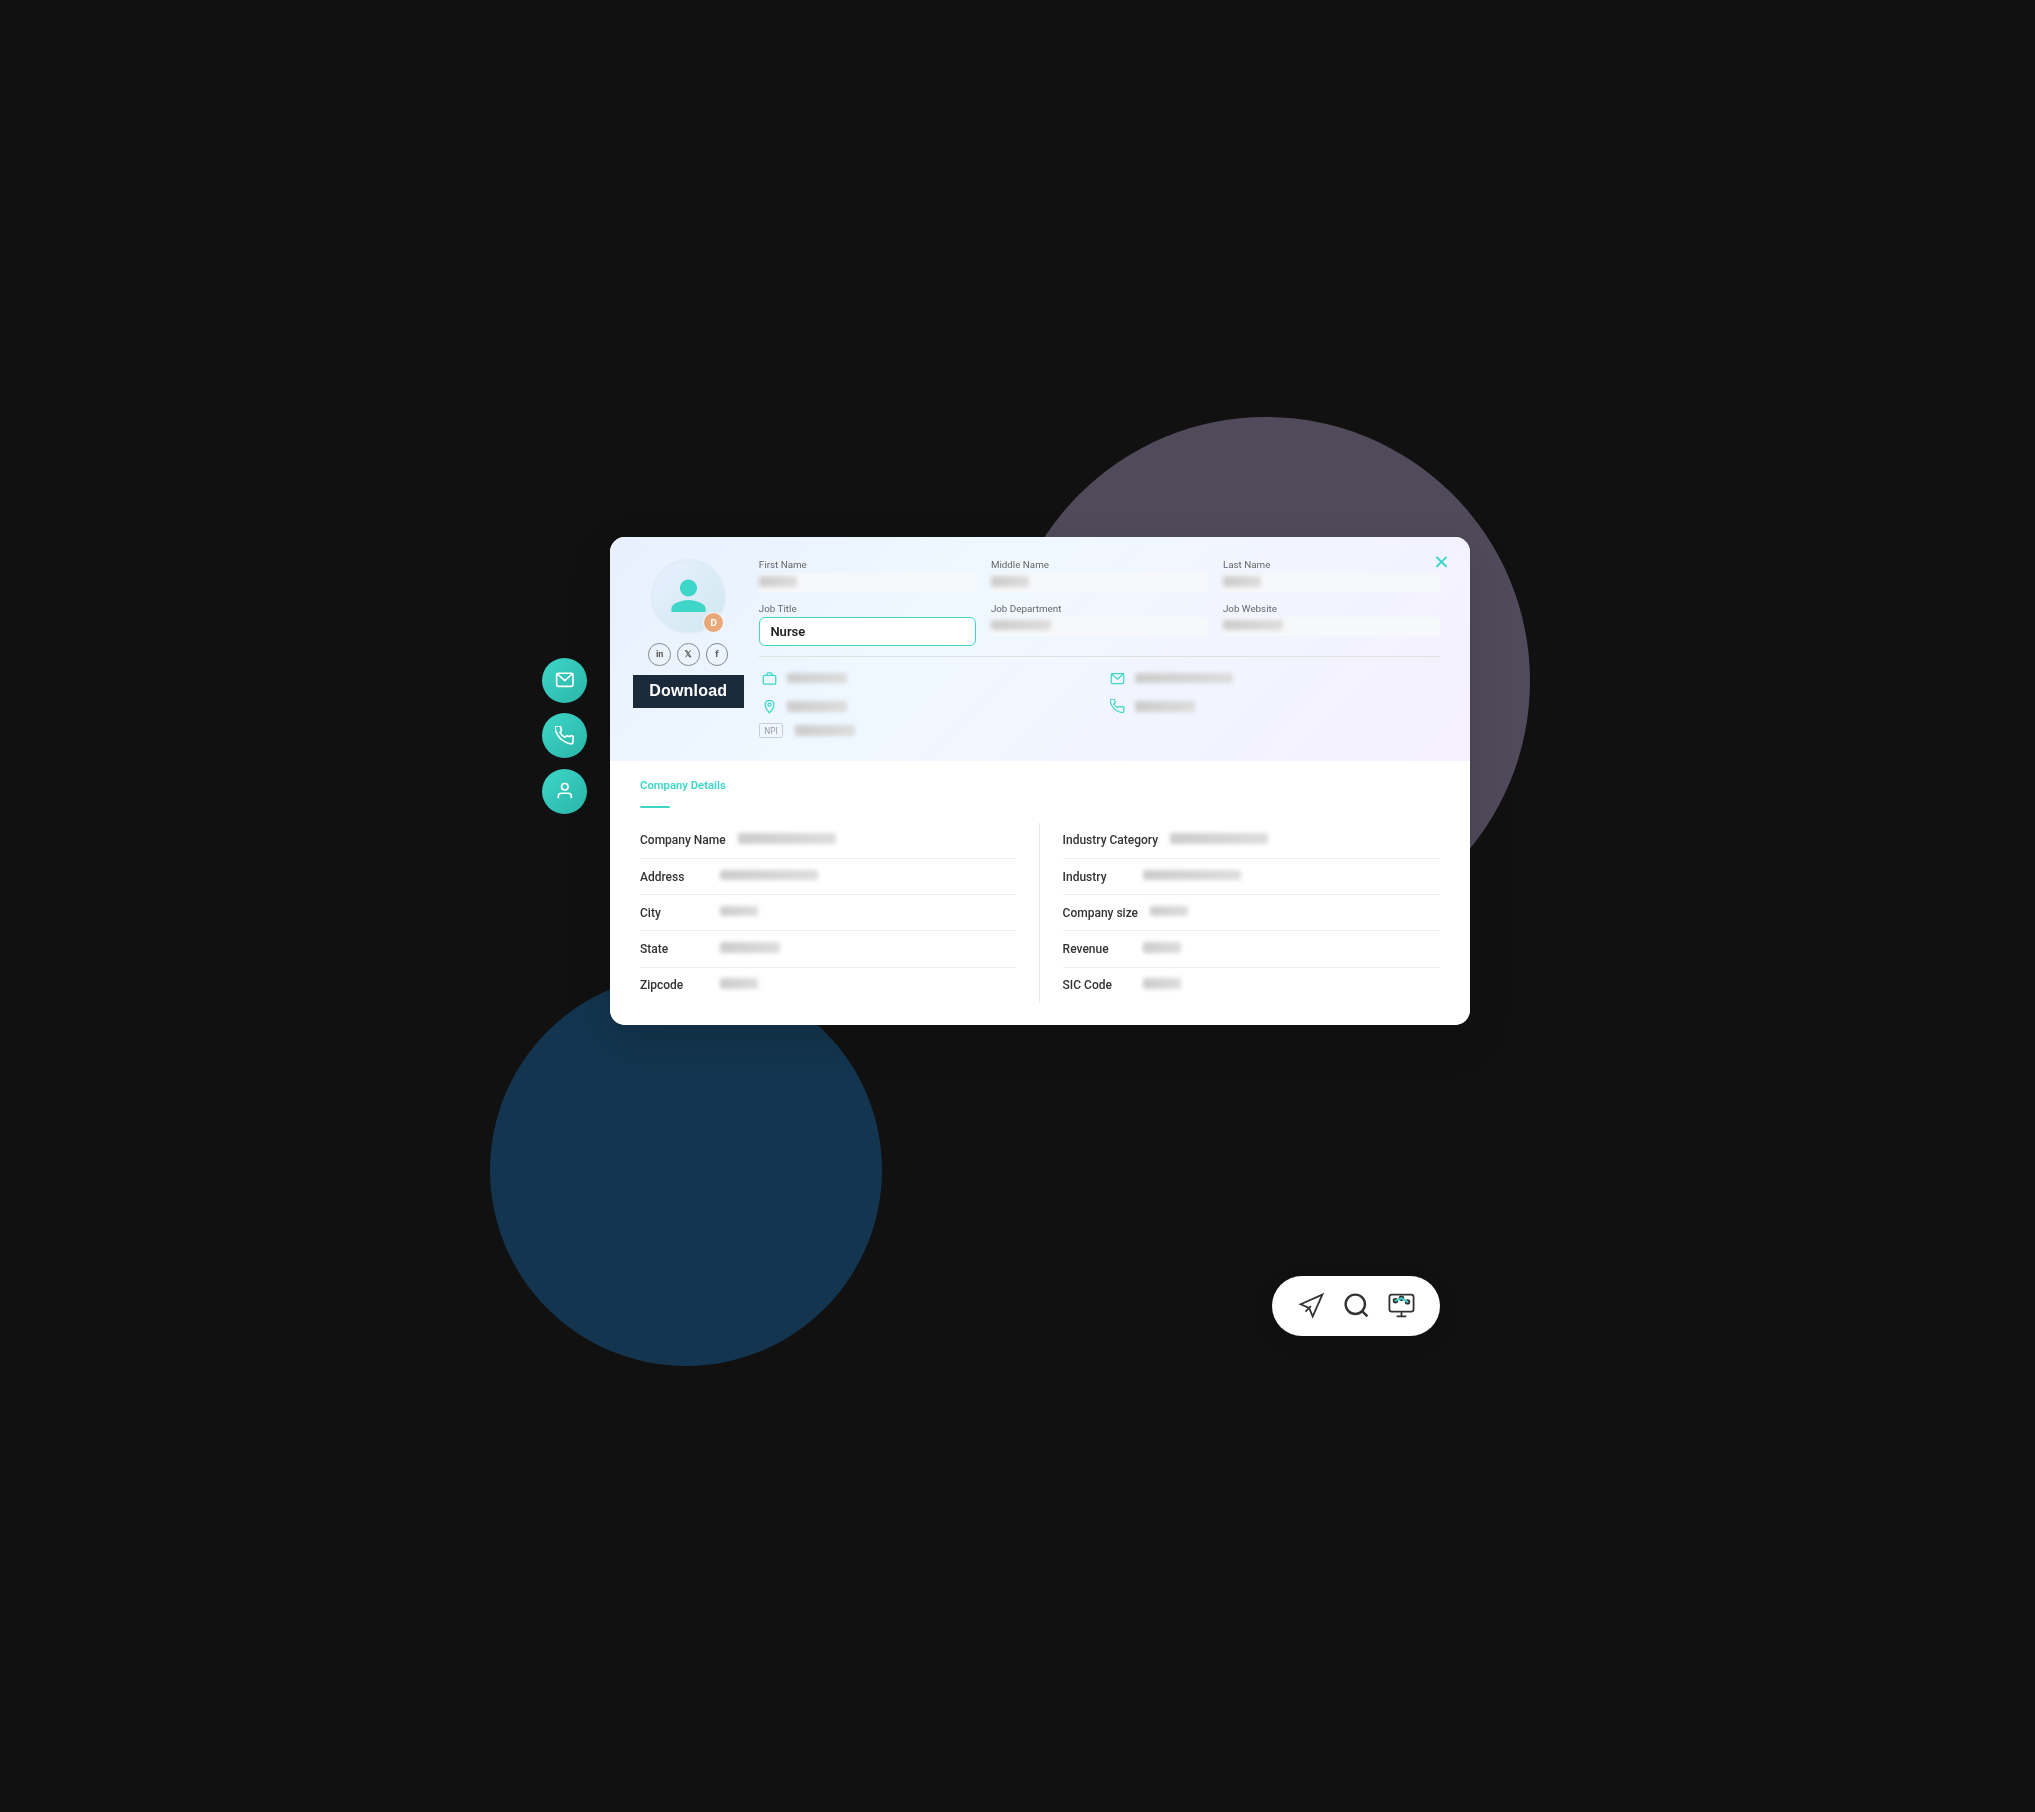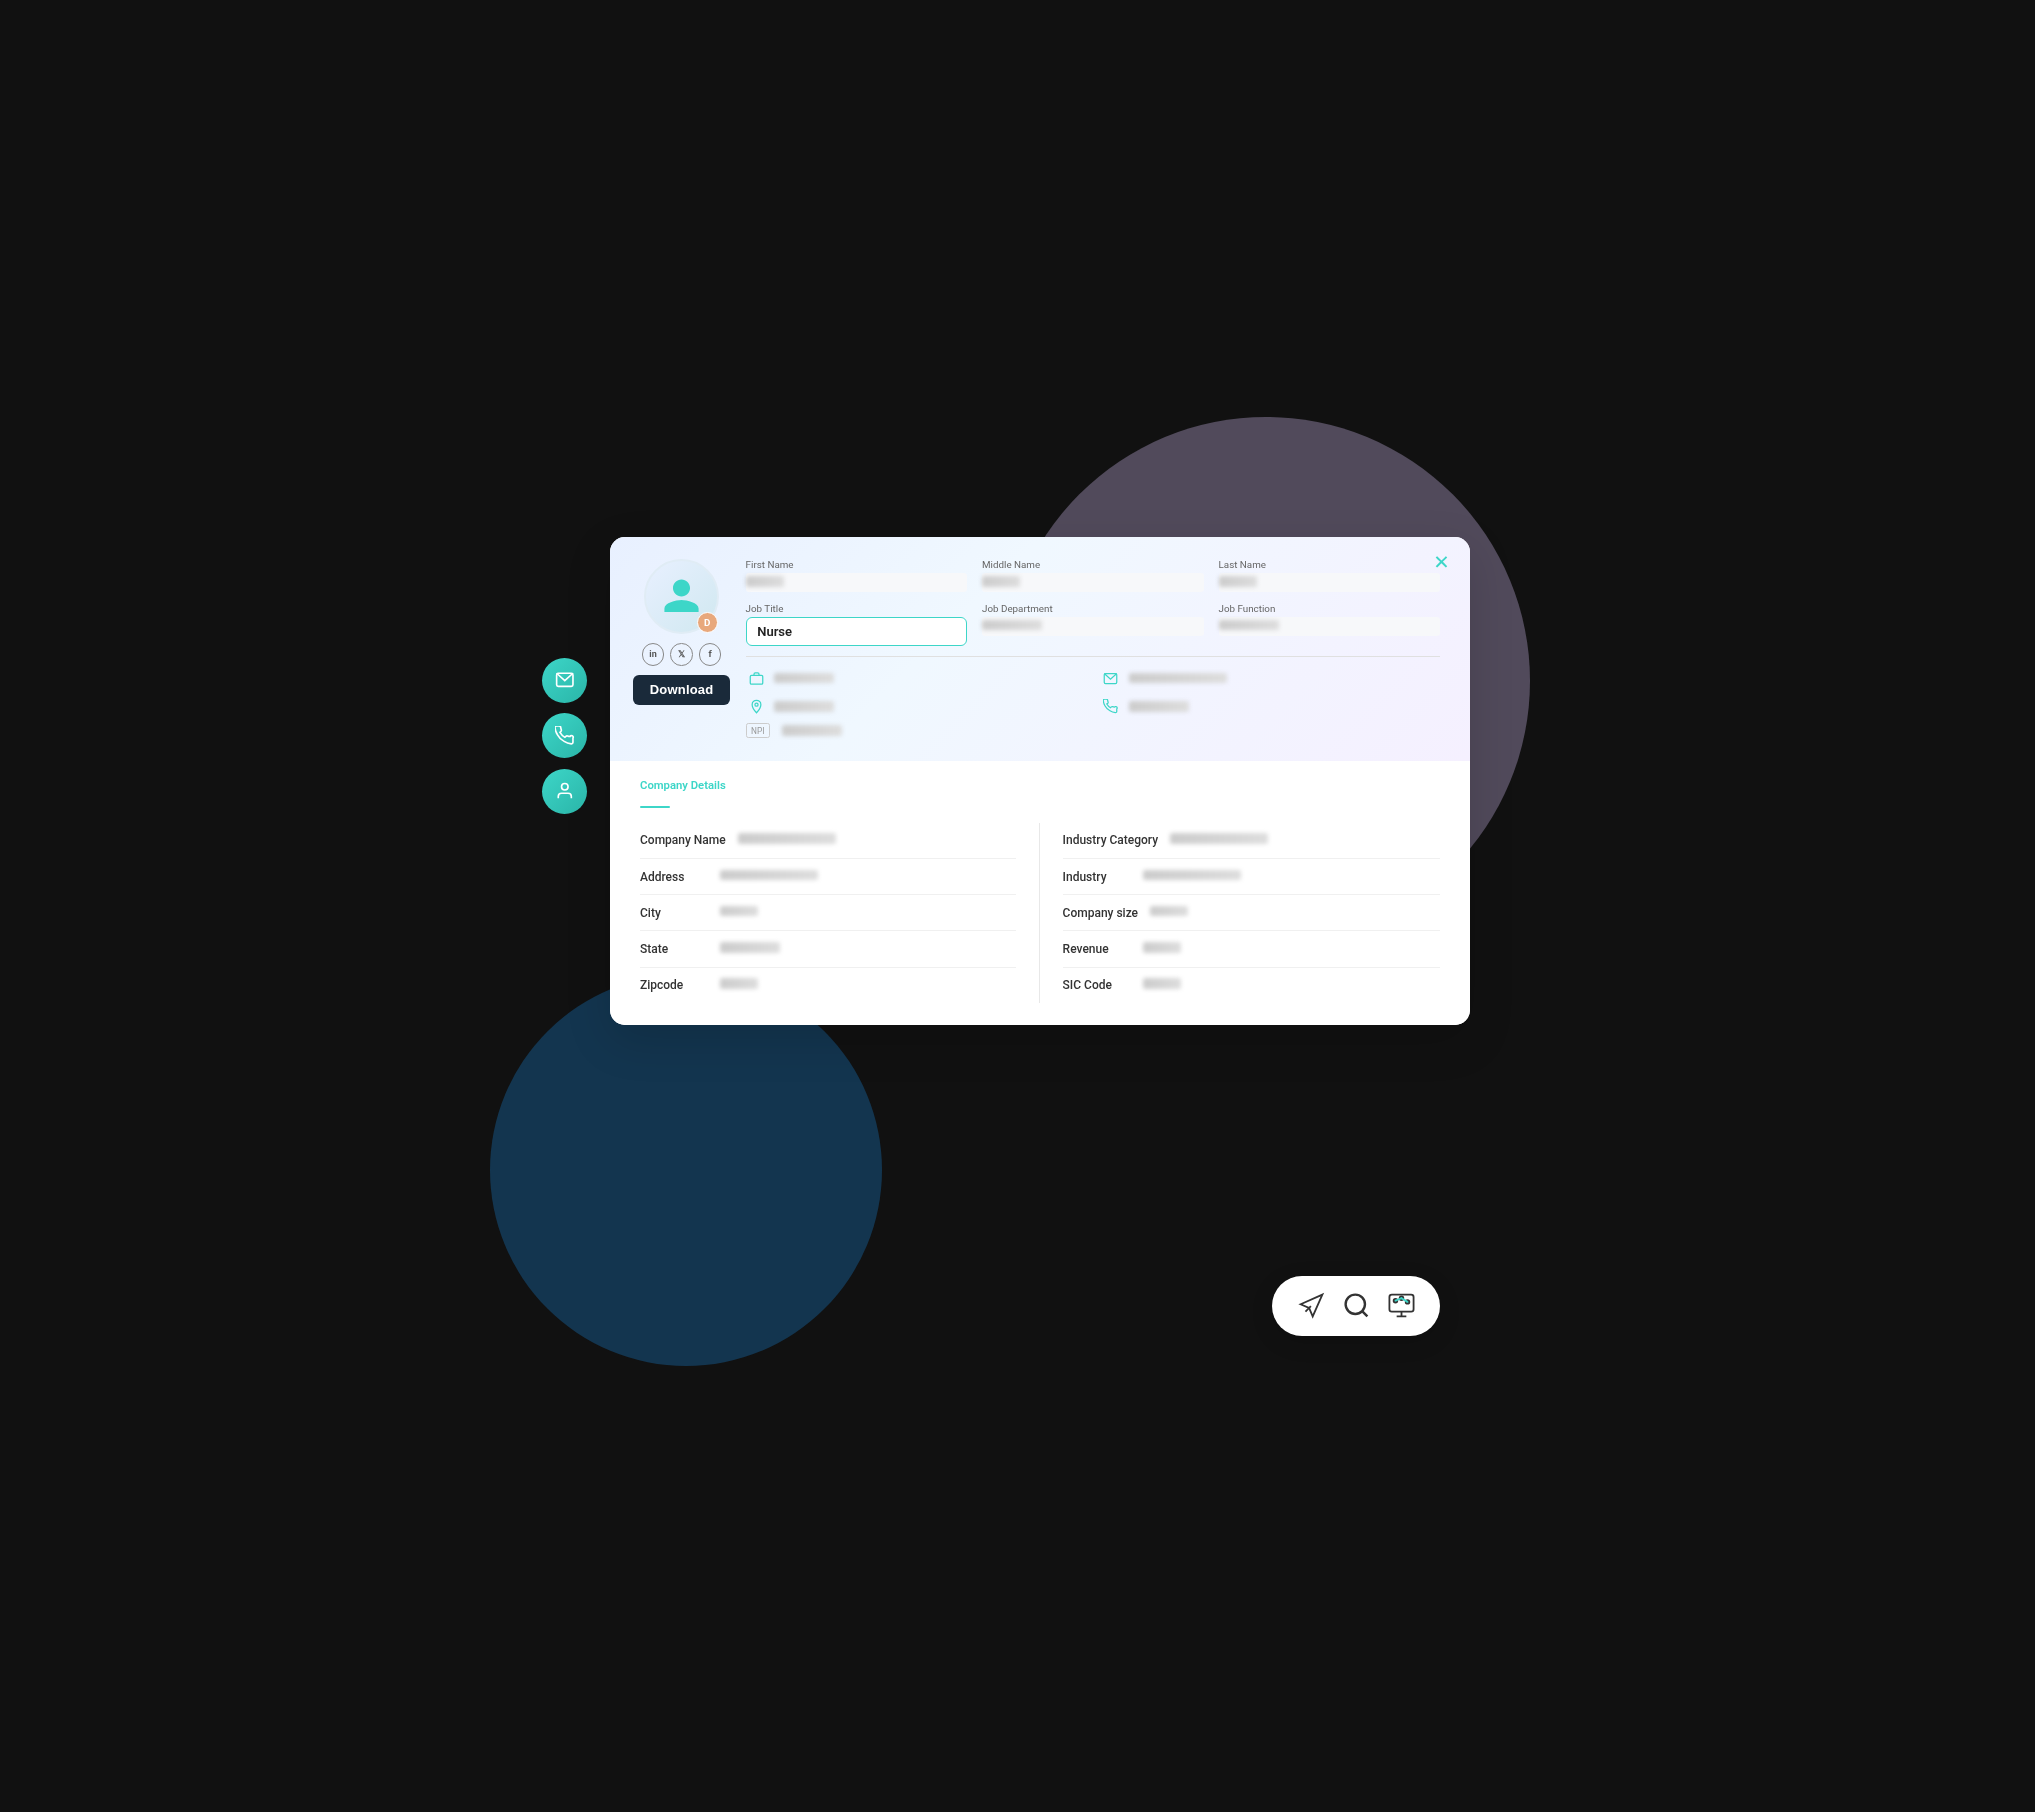--- a/index.html
+++ b/index.html
@@ -178,23 +178,23 @@
       font-size: 9px;
       color: #555;
       cursor: pointer;
       font-weight: bold;
     }
 
     .download-btn {
       background: #1a2a3a;
       color: #fff;
       border: none;
-      border-radius: 6px;
+      border-radius: 0;
       padding: 7.5px 16.6px;
-      font-size: 13px;
+      font-size: 16px;
       font-weight: 600;
       cursor: pointer;
       letter-spacing: 0.2px;
     }
 
     
     .fields-section {
       flex: 1;
     }
 
@@ -468,21 +468,21 @@
           <div class="fields-row">
             <div class="field-group">
               <label>Job Title</label>
               <div class="field-value highlighted">Nurse</div>
             </div>
             <div class="field-group">
               <label>Job Department</label>
               <div class="field-value"><span class="blurred">&nbsp;&nbsp;&nbsp;&nbsp;&nbsp;&nbsp;&nbsp;</span></div>
             </div>
             <div class="field-group">
-              <label>Job Function</label>
+              <label>Job Website</label>
               <div class="field-value"><span class="blurred">&nbsp;&nbsp;&nbsp;&nbsp;&nbsp;&nbsp;&nbsp;&nbsp;</span></div>
             </div>
           </div>
 
           <hr class="divider">
 
           <div class="contact-row">
             <div class="contact-item">
               <div class="contact-icon">
                 <svg width="15" height="15" viewBox="0 0 24 24" fill="none" stroke="#3dd6c8" stroke-width="2">

